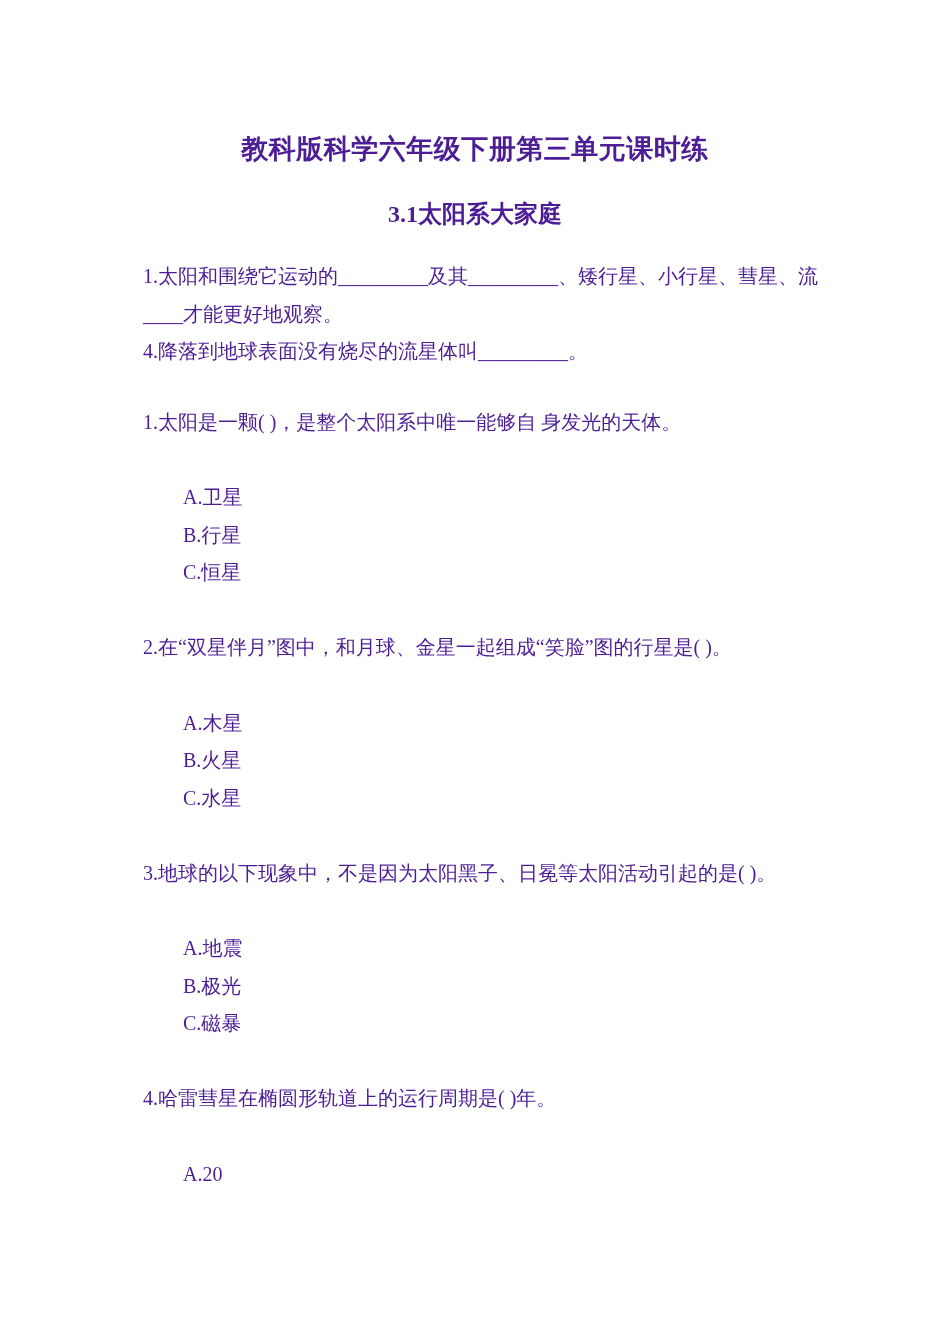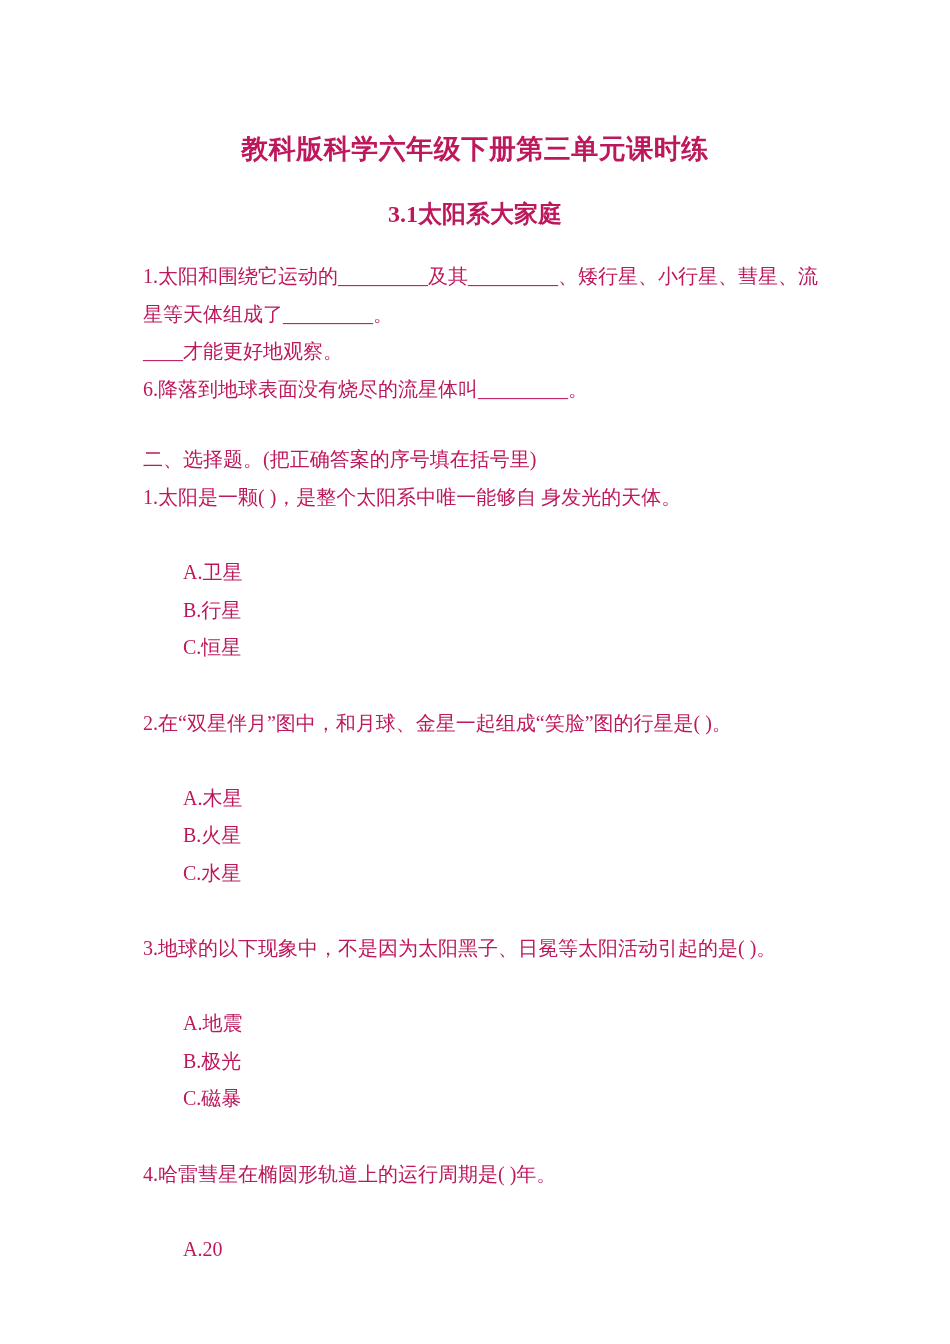--- a/index.html
+++ b/index.html
@@ -5,21 +5,21 @@
   html, body {
     margin: 0;
     padding: 0;
     background: #ffffff;
   }
   .page {
     position: relative;
     width: 950px;
     height: 1344px;
     background: #ffffff;
-    color: #be185d;
+    color: #4c1d95;
     font-family: "Liberation Serif", "DejaVu Serif", serif;
     overflow: hidden;
     box-sizing: border-box;
   }
   .title {
     margin: 0;
     padding-top: 133px;
     text-align: center;
     font-size: 27px;
     line-height: 33px;
@@ -65,27 +65,25 @@
 
 <div class="page">
 
   <h1 class="title">教科版科学六年级下册第三单元课时练</h1>
   <h2 class="subtitle">3.1太阳系大家庭</h2>
 
   <div class="body">
 
     <section class="section">
       <div class="line">1.太阳和围绕它运动的_________及其_________、矮行星、小行星、彗星、流</div>
-      <div class="line">星等天体组成了_________。</div>
       <div class="line">____才能更好地观察。</div>
-      <div class="line">6.降落到地球表面没有烧尽的流星体叫_________。</div>
+      <div class="line">4.降落到地球表面没有烧尽的流星体叫_________。</div>
     </section>
 
     <section class="section">
-      <div class="line heading">二、选择题。(把正确答案的序号填在括号里)</div>
 
       <div class="line">1.太阳是一颗( )，是整个太阳系中唯一能够自 身发光的天体。</div>
       <div class="line options">
         <span class="opt">A.卫星</span>
         <span class="opt">B.行星</span>
         <span class="opt">C.恒星</span>
       </div>
 
       <div class="line">2.在“双星伴月”图中，和月球、金星一起组成“笑脸”图的行星是( )。</div>
       <div class="line options">

